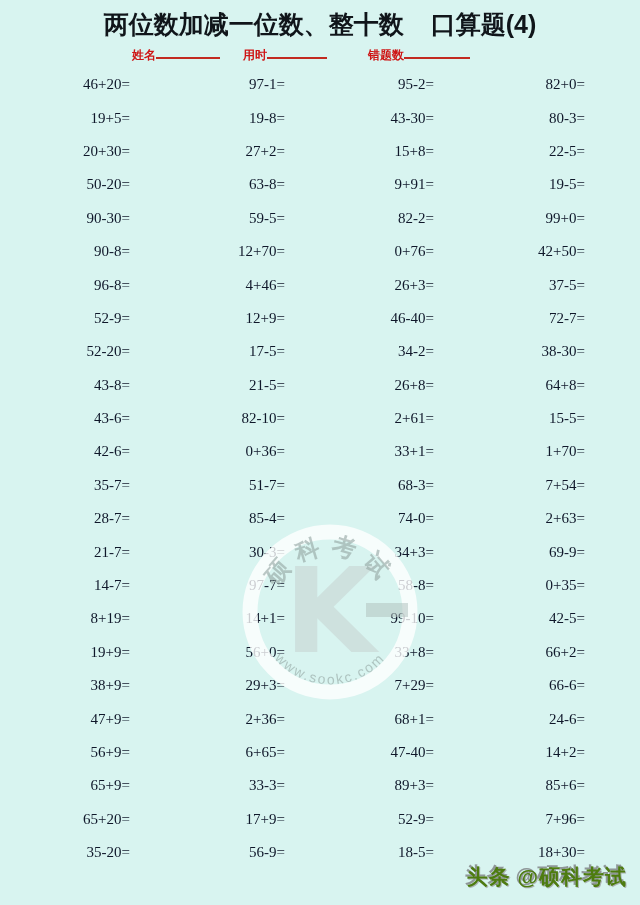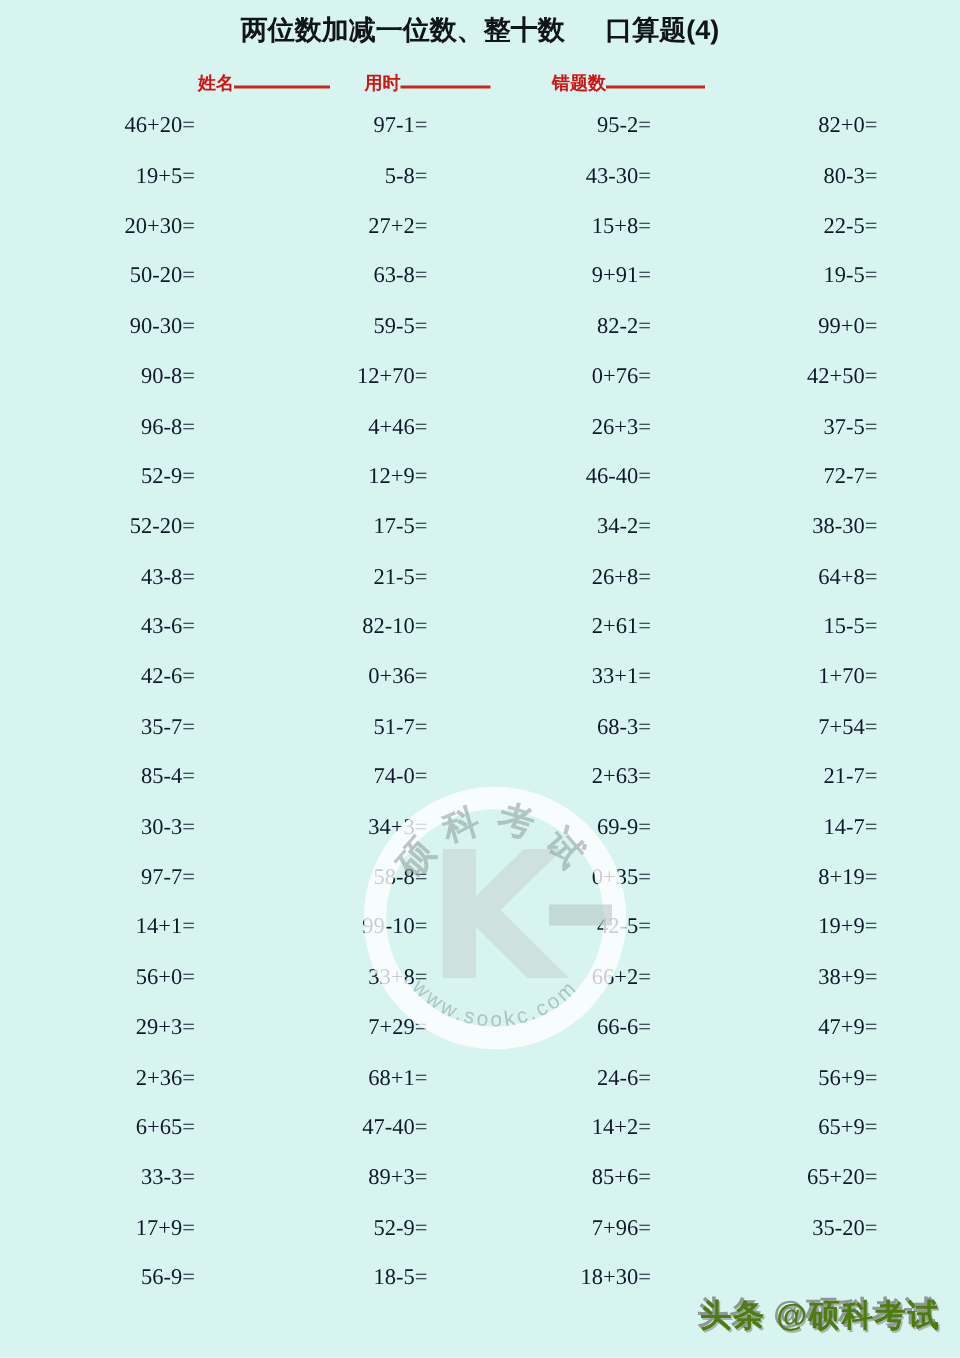--- a/index.html
+++ b/index.html
@@ -5,21 +5,21 @@
   html,body { margin:0; padding:0; }
   .page {
     position:relative; width:640px; height:905px;
     background:#d8f4f0; overflow:hidden;
     font-family:"Liberation Serif", serif;
   }
   .title {
     position:absolute; top:8px; left:0; width:640px;
     display:flex; justify-content:center; gap:27px;
     font-family:"Liberation Sans", sans-serif;
-    font-weight:bold; font-size:18px; color:#10151a;
+    font-weight:bold; font-size:25px; color:#10151a;
     white-space:nowrap;
   }
   .hdr {
     position:absolute; top:44px; left:0; width:640px; height:22px;
     font-family:"Liberation Sans", sans-serif;
     font-weight:bold; font-size:12px; color:#ce1515;
   }
   .hdr-item { position:absolute; top:0; white-space:nowrap; }
   .hdr-item.name   { left:132px; }
   .hdr-item.time   { left:243px; }
@@ -69,21 +69,21 @@
     <span class="hdr-item time"><span>用时</span><span class="blank b2"></span></span>
     <span class="hdr-item errors"><span>错题数</span><span class="blank b3"></span></span>
   </div>
 
   <div class="grid">
       <div class="cell">46+20=</div>
       <div class="cell">97-1=</div>
       <div class="cell">95-2=</div>
       <div class="cell">82+0=</div>
       <div class="cell">19+5=</div>
-      <div class="cell">5-8=</div>
+      <div class="cell">19-8=</div>
       <div class="cell">43-30=</div>
       <div class="cell">80-3=</div>
       <div class="cell">20+30=</div>
       <div class="cell">27+2=</div>
       <div class="cell">15+8=</div>
       <div class="cell">22-5=</div>
       <div class="cell">50-20=</div>
       <div class="cell">63-8=</div>
       <div class="cell">9+91=</div>
       <div class="cell">19-5=</div>
@@ -116,20 +116,21 @@
       <div class="cell">2+61=</div>
       <div class="cell">15-5=</div>
       <div class="cell">42-6=</div>
       <div class="cell">0+36=</div>
       <div class="cell">33+1=</div>
       <div class="cell">1+70=</div>
       <div class="cell">35-7=</div>
       <div class="cell">51-7=</div>
       <div class="cell">68-3=</div>
       <div class="cell">7+54=</div>
+      <div class="cell">28-7=</div>
       <div class="cell">85-4=</div>
       <div class="cell">74-0=</div>
       <div class="cell">2+63=</div>
       <div class="cell">21-7=</div>
       <div class="cell">30-3=</div>
       <div class="cell">34+3=</div>
       <div class="cell">69-9=</div>
       <div class="cell">14-7=</div>
       <div class="cell">97-7=</div>
       <div class="cell">58-8=</div>

